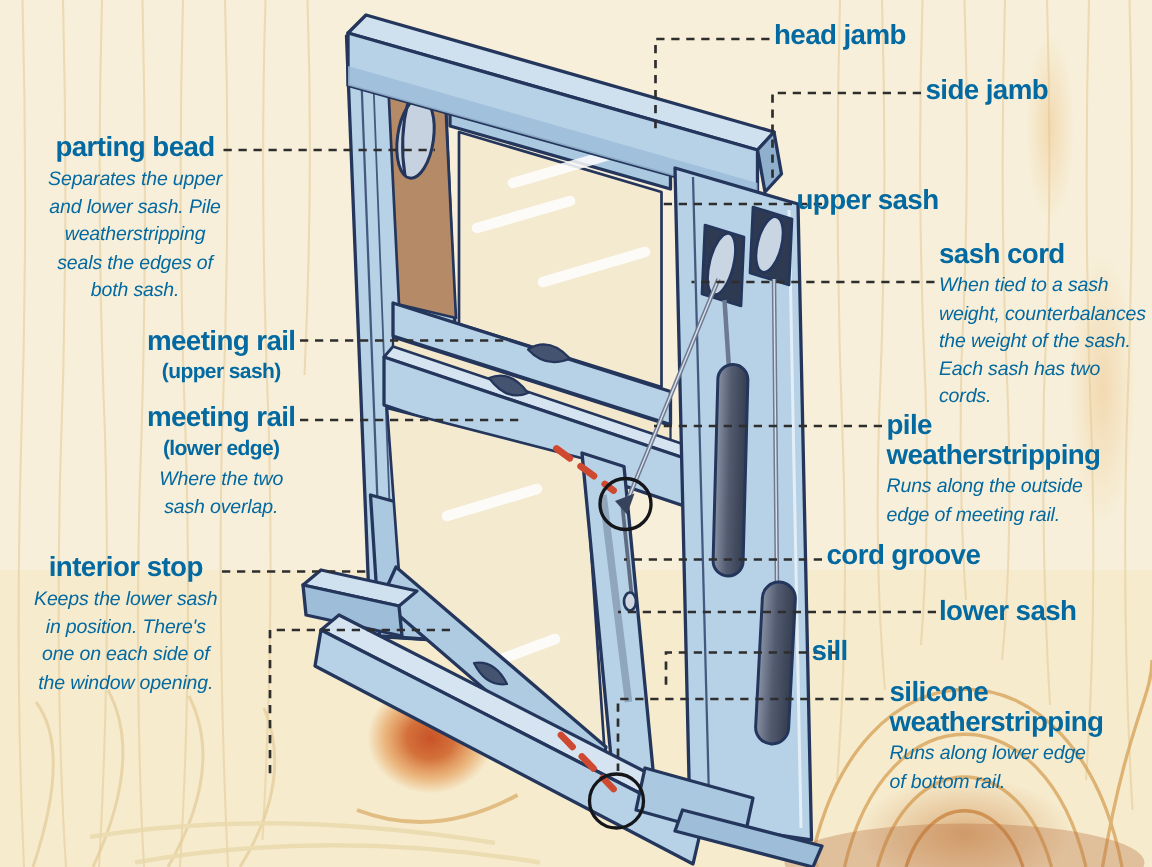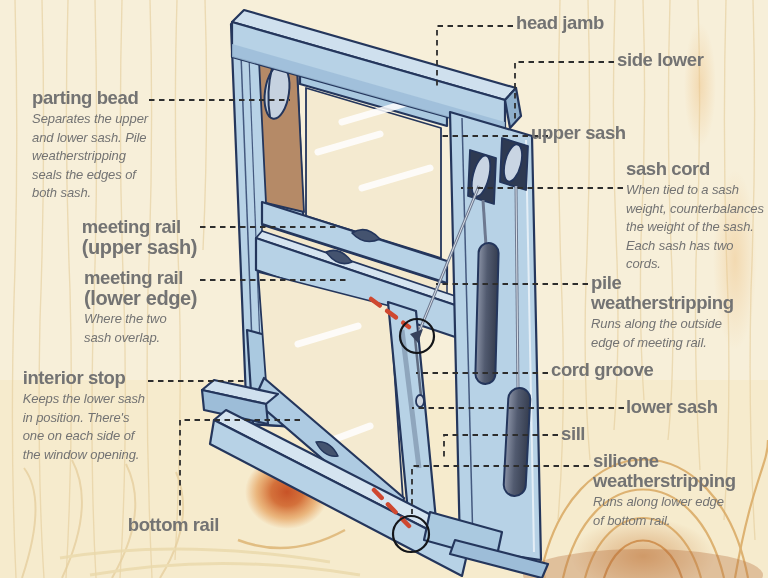--- a/index.html
+++ b/index.html
@@ -1,41 +1,41 @@
 <!DOCTYPE html>
 <html><head>
 <meta charset="utf-8">
 <style>
   html,body{margin:0;padding:0;background:#ddd;}
   .stage{
     position:relative;width:768px;height:578px;overflow:hidden;
     background:#f6eed8;font-family:"Liberation Sans",sans-serif;
   }
   .stage svg{position:absolute;left:0;top:0;}
-  .label{position:absolute;color:#737373;}
+  .label{position:absolute;color:#0369a1;}
   .label .lh{font-size:18.5px;font-weight:700;line-height:20px;letter-spacing:-0.4px;white-space:pre-line;}
-  .label .ls{font-size:20px;font-weight:700;line-height:20px;letter-spacing:-0.4px;white-space:pre-line;}
+  .label .ls{font-size:14px;font-weight:700;line-height:20px;letter-spacing:-0.4px;white-space:pre-line;}
   .label .ln{font-style:italic;font-size:13px;line-height:18.5px;letter-spacing:-0.1px;white-space:pre-line;margin-top:2px;}
-  .left-col{text-align:left;}
+  .left-col{text-align:center;}
   .right-col{text-align:left;}
   
   .lbl-parting-bead   {right:620px;top:88px;}
   .lbl-mr-upper       {right:571px;top:217px;}
   .lbl-mr-lower       {right:571px;top:268px;}
   .lbl-interior-stop  {right:623px;top:368px;}
   .lbl-bottom-rail    {right:549px;top:515px;}
   
   .lbl-head-jamb      {left:516px;top:13px;}
   .lbl-side-jamb      {left:617px;top:50px;}
   .lbl-upper-sash     {left:531px;top:123px;}
   .lbl-sash-cord      {left:626px;top:159px;}
   .lbl-pile-ws        {left:591px;top:273px;}
   .lbl-cord-groove    {left:551px;top:360px;}
   .lbl-lower-sash     {left:626px;top:397px;}
-  .lbl-sill           {left:561px;top:424px;}
+  .lbl-sill           {left:541px;top:424px;}
   .lbl-silicone-ws    {left:593px;top:451px;}
 </style>
 </head>
 <body>
 
 <div class="stage">
 
 <svg width="768" height="578" viewBox="0 0 768 578">
   <defs>
     <radialGradient id="knot" cx="50%" cy="50%" r="50%">
@@ -250,30 +250,27 @@
   </div>
 
   <div class="label left-col lbl-interior-stop">
     <div class="lh">interior stop</div>
     <div class="ln">Keeps the lower sash
 in position. There's
 one on each side of
 the window opening.</div>
   </div>
 
-  <div class="label left-col lbl-bottom-rail">
-    <div class="lh">bottom rail</div>
-  </div>
 
   <div class="label right-col lbl-head-jamb">
     <div class="lh">head jamb</div>
   </div>
 
   <div class="label right-col lbl-side-jamb">
-    <div class="lh">side lower</div>
+    <div class="lh">side jamb</div>
   </div>
 
   <div class="label right-col lbl-upper-sash">
     <div class="lh">upper sash</div>
   </div>
 
   <div class="label right-col lbl-sash-cord">
     <div class="lh">sash cord</div>
     <div class="ln">When tied to a sash
 weight, counterbalances

